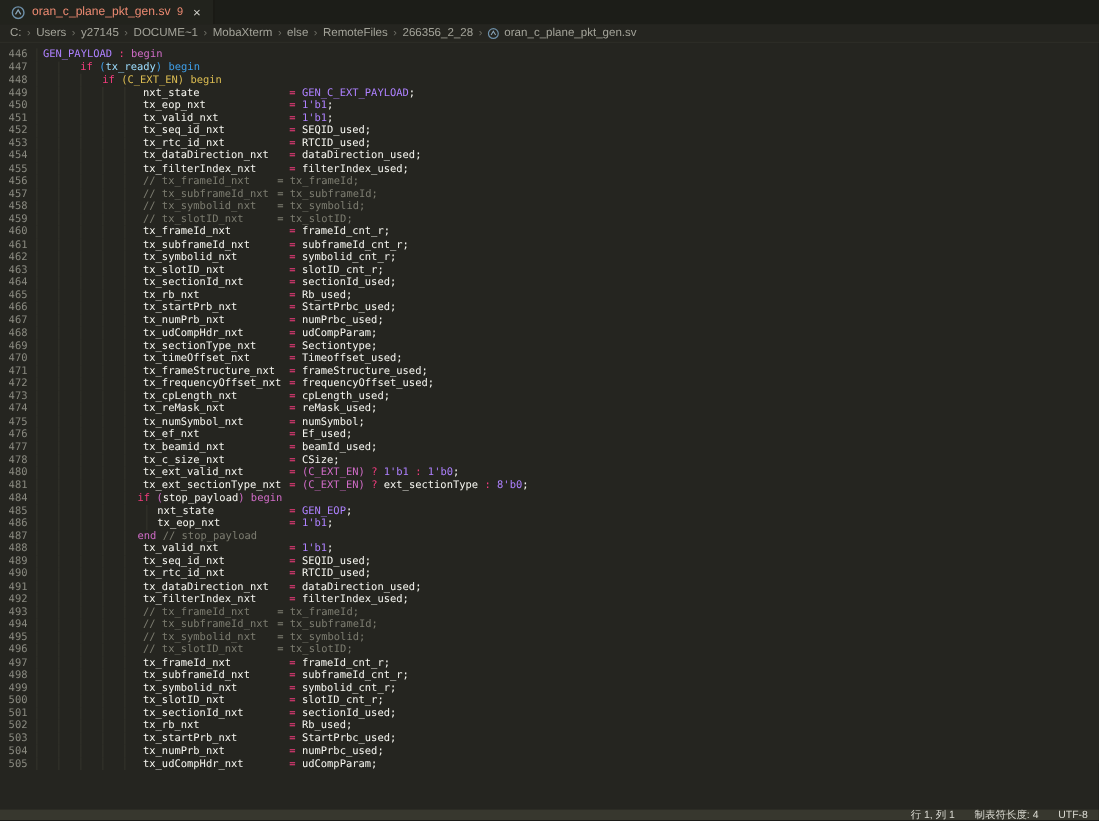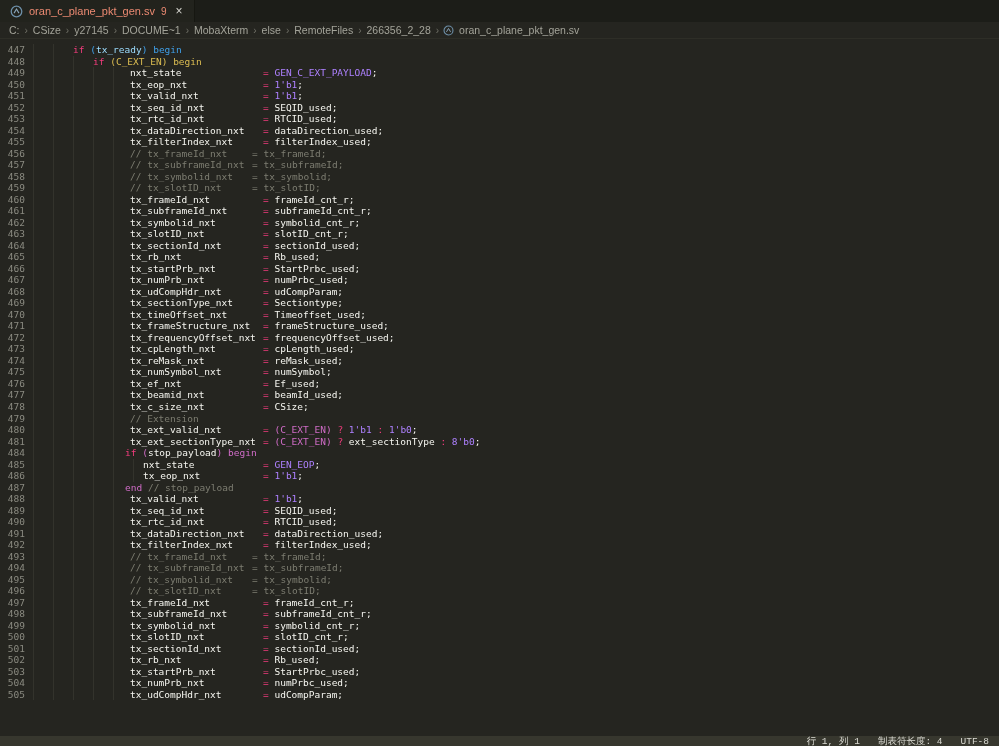--- a/index.html
+++ b/index.html
@@ -53,21 +53,21 @@
   .g2{color:#d06cc7;}
   .g3{color:#3f9fe8;}
   .tb{color:#9cdcfe;}
   
   #statusbar{
     position:absolute;left:0;right:0;bottom:0;height:10px;
     background:#37372e;display:flex;align-items:flex-start;justify-content:flex-end;
     font-family:"Liberation Sans",sans-serif;font-size:9.5px;color:#dbdbd3;
     padding:0 10px;gap:18px;overflow:hidden;
   }
-  .status-item{line-height:11px;white-space:nowrap;cursor:pointer;font-family:Liberation Mono, monospace;}
+  .status-item{line-height:11px;white-space:nowrap;cursor:pointer;}
 </style>
 </head>
 <body>
 
 <div id="window">
 
   <div id="tabbar">
     <div class="tab">
       <svg class="file-icon" viewBox="0 0 16 16">
         <circle cx="8" cy="8" r="6.5" fill="none" stroke="#6d8fa8" stroke-width="1.6"></circle>
@@ -75,21 +75,21 @@
       </svg>
       <span class="tab-label">oran_c_plane_pkt_gen.sv</span>
       <span class="tab-badge">9</span>
       <span class="tab-close">×</span>
     </div>
   </div>
 
   <div id="breadcrumbs">
     <span class="crumb">C:</span>
       <span class="crumb-sep">›</span>
-    <span class="crumb">CSize</span>
+    <span class="crumb">Users</span>
       <span class="crumb-sep">›</span>
     <span class="crumb">y27145</span>
       <span class="crumb-sep">›</span>
     <span class="crumb">DOCUME~1</span>
       <span class="crumb-sep">›</span>
     <span class="crumb">MobaXterm</span>
       <span class="crumb-sep">›</span>
     <span class="crumb">else</span>
       <span class="crumb-sep">›</span>
     <span class="crumb">RemoteFiles</span>
@@ -98,20 +98,21 @@
       <span class="crumb-sep">›</span>
     <svg class="file-icon" viewBox="0 0 16 16">
       <circle cx="8" cy="8" r="6.5" fill="none" stroke="#6d8fa8" stroke-width="1.6"></circle>
       <path d="M5 10 L8 5 L11 10" fill="none" stroke="#8aa6ba" stroke-width="1.4"></path>
     </svg>
     <span class="crumb">oran_c_plane_pkt_gen.sv</span>
   </div>
 
   <div id="editor">
     <div id="code-area">
+        <div class="row"><span class="num">446</span><div class="content"><div class="guide" style="left: 0px;"></div><span class="seg" style="left: 6px;"><span class="c">GEN_PAYLOAD</span><span class="w"> </span><span class="k">:</span><span class="w"> </span><span class="g2">begin</span></span></div></div>
         <div class="row"><span class="num">447</span><div class="content"><div class="guide" style="left: 0px;"></div><div class="guide" style="left: 20px;"></div><span class="seg" style="left: 40px;"><span class="k">if</span><span class="w"> </span><span class="g3">(</span><span class="tb">tx_ready</span><span class="g3">)</span><span class="w"> </span><span class="g3">begin</span></span></div></div>
         <div class="row"><span class="num">448</span><div class="content"><div class="guide" style="left: 0px;"></div><div class="guide" style="left: 20px;"></div><div class="guide" style="left: 40px;"></div><span class="seg" style="left: 60px;"><span class="k">if</span><span class="w"> </span><span class="g1">(C_EXT_EN)</span><span class="w"> </span><span class="g1">begin</span></span></div></div>
         <div class="row"><span class="num">449</span><div class="content"><div class="guide" style="left: 0px;"></div><div class="guide" style="left: 20px;"></div><div class="guide" style="left: 40px;"></div><div class="guide" style="left: 60px;"></div><div class="guide" style="left: 80px;"></div><span class="seg" style="left: 97px;"><span class="w">nxt_state</span></span><span class="seg" style="left: 230px;"><span class="k">= </span><span class="c">GEN_C_EXT_PAYLOAD</span><span class="w">;</span></span></div></div>
         <div class="row"><span class="num">450</span><div class="content"><div class="guide" style="left: 0px;"></div><div class="guide" style="left: 20px;"></div><div class="guide" style="left: 40px;"></div><div class="guide" style="left: 60px;"></div><div class="guide" style="left: 80px;"></div><span class="seg" style="left: 97px;"><span class="w">tx_eop_nxt</span></span><span class="seg" style="left: 230px;"><span class="k">= </span><span class="c">1'b1</span><span class="w">;</span></span></div></div>
         <div class="row"><span class="num">451</span><div class="content"><div class="guide" style="left: 0px;"></div><div class="guide" style="left: 20px;"></div><div class="guide" style="left: 40px;"></div><div class="guide" style="left: 60px;"></div><div class="guide" style="left: 80px;"></div><span class="seg" style="left: 97px;"><span class="w">tx_valid_nxt</span></span><span class="seg" style="left: 230px;"><span class="k">= </span><span class="c">1'b1</span><span class="w">;</span></span></div></div>
         <div class="row"><span class="num">452</span><div class="content"><div class="guide" style="left: 0px;"></div><div class="guide" style="left: 20px;"></div><div class="guide" style="left: 40px;"></div><div class="guide" style="left: 60px;"></div><div class="guide" style="left: 80px;"></div><span class="seg" style="left: 97px;"><span class="w">tx_seq_id_nxt</span></span><span class="seg" style="left: 230px;"><span class="k">= </span><span class="w">SEQID_used;</span></span></div></div>
         <div class="row"><span class="num">453</span><div class="content"><div class="guide" style="left: 0px;"></div><div class="guide" style="left: 20px;"></div><div class="guide" style="left: 40px;"></div><div class="guide" style="left: 60px;"></div><div class="guide" style="left: 80px;"></div><span class="seg" style="left: 97px;"><span class="w">tx_rtc_id_nxt</span></span><span class="seg" style="left: 230px;"><span class="k">= </span><span class="w">RTCID_used;</span></span></div></div>
         <div class="row"><span class="num">454</span><div class="content"><div class="guide" style="left: 0px;"></div><div class="guide" style="left: 20px;"></div><div class="guide" style="left: 40px;"></div><div class="guide" style="left: 60px;"></div><div class="guide" style="left: 80px;"></div><span class="seg" style="left: 97px;"><span class="w">tx_dataDirection_nxt</span></span><span class="seg" style="left: 230px;"><span class="k">= </span><span class="w">dataDirection_used;</span></span></div></div>
         <div class="row"><span class="num">455</span><div class="content"><div class="guide" style="left: 0px;"></div><div class="guide" style="left: 20px;"></div><div class="guide" style="left: 40px;"></div><div class="guide" style="left: 60px;"></div><div class="guide" style="left: 80px;"></div><span class="seg" style="left: 97px;"><span class="w">tx_filterIndex_nxt</span></span><span class="seg" style="left: 230px;"><span class="k">= </span><span class="w">filterIndex_used;</span></span></div></div>
         <div class="row"><span class="num">456</span><div class="content"><div class="guide" style="left: 0px;"></div><div class="guide" style="left: 20px;"></div><div class="guide" style="left: 40px;"></div><div class="guide" style="left: 60px;"></div><div class="guide" style="left: 80px;"></div><span class="seg" style="left: 97px;"><span class="cm">// tx_frameId_nxt</span></span><span class="seg" style="left: 219px;"><span class="cm">= tx_frameId;</span></span></div></div>
@@ -130,21 +131,20 @@
         <div class="row"><span class="num">469</span><div class="content"><div class="guide" style="left: 0px;"></div><div class="guide" style="left: 20px;"></div><div class="guide" style="left: 40px;"></div><div class="guide" style="left: 60px;"></div><div class="guide" style="left: 80px;"></div><span class="seg" style="left: 97px;"><span class="w">tx_sectionType_nxt</span></span><span class="seg" style="left: 230px;"><span class="k">= </span><span class="w">Sectiontype;</span></span></div></div>
         <div class="row"><span class="num">470</span><div class="content"><div class="guide" style="left: 0px;"></div><div class="guide" style="left: 20px;"></div><div class="guide" style="left: 40px;"></div><div class="guide" style="left: 60px;"></div><div class="guide" style="left: 80px;"></div><span class="seg" style="left: 97px;"><span class="w">tx_timeOffset_nxt</span></span><span class="seg" style="left: 230px;"><span class="k">= </span><span class="w">Timeoffset_used;</span></span></div></div>
         <div class="row"><span class="num">471</span><div class="content"><div class="guide" style="left: 0px;"></div><div class="guide" style="left: 20px;"></div><div class="guide" style="left: 40px;"></div><div class="guide" style="left: 60px;"></div><div class="guide" style="left: 80px;"></div><span class="seg" style="left: 97px;"><span class="w">tx_frameStructure_nxt</span></span><span class="seg" style="left: 230px;"><span class="k">= </span><span class="w">frameStructure_used;</span></span></div></div>
         <div class="row"><span class="num">472</span><div class="content"><div class="guide" style="left: 0px;"></div><div class="guide" style="left: 20px;"></div><div class="guide" style="left: 40px;"></div><div class="guide" style="left: 60px;"></div><div class="guide" style="left: 80px;"></div><span class="seg" style="left: 97px;"><span class="w">tx_frequencyOffset_nxt</span></span><span class="seg" style="left: 230px;"><span class="k">= </span><span class="w">frequencyOffset_used;</span></span></div></div>
         <div class="row"><span class="num">473</span><div class="content"><div class="guide" style="left: 0px;"></div><div class="guide" style="left: 20px;"></div><div class="guide" style="left: 40px;"></div><div class="guide" style="left: 60px;"></div><div class="guide" style="left: 80px;"></div><span class="seg" style="left: 97px;"><span class="w">tx_cpLength_nxt</span></span><span class="seg" style="left: 230px;"><span class="k">= </span><span class="w">cpLength_used;</span></span></div></div>
         <div class="row"><span class="num">474</span><div class="content"><div class="guide" style="left: 0px;"></div><div class="guide" style="left: 20px;"></div><div class="guide" style="left: 40px;"></div><div class="guide" style="left: 60px;"></div><div class="guide" style="left: 80px;"></div><span class="seg" style="left: 97px;"><span class="w">tx_reMask_nxt</span></span><span class="seg" style="left: 230px;"><span class="k">= </span><span class="w">reMask_used;</span></span></div></div>
         <div class="row"><span class="num">475</span><div class="content"><div class="guide" style="left: 0px;"></div><div class="guide" style="left: 20px;"></div><div class="guide" style="left: 40px;"></div><div class="guide" style="left: 60px;"></div><div class="guide" style="left: 80px;"></div><span class="seg" style="left: 97px;"><span class="w">tx_numSymbol_nxt</span></span><span class="seg" style="left: 230px;"><span class="k">= </span><span class="w">numSymbol;</span></span></div></div>
         <div class="row"><span class="num">476</span><div class="content"><div class="guide" style="left: 0px;"></div><div class="guide" style="left: 20px;"></div><div class="guide" style="left: 40px;"></div><div class="guide" style="left: 60px;"></div><div class="guide" style="left: 80px;"></div><span class="seg" style="left: 97px;"><span class="w">tx_ef_nxt</span></span><span class="seg" style="left: 230px;"><span class="k">= </span><span class="w">Ef_used;</span></span></div></div>
         <div class="row"><span class="num">477</span><div class="content"><div class="guide" style="left: 0px;"></div><div class="guide" style="left: 20px;"></div><div class="guide" style="left: 40px;"></div><div class="guide" style="left: 60px;"></div><div class="guide" style="left: 80px;"></div><span class="seg" style="left: 97px;"><span class="w">tx_beamid_nxt</span></span><span class="seg" style="left: 230px;"><span class="k">= </span><span class="w">beamId_used;</span></span></div></div>
         <div class="row"><span class="num">478</span><div class="content"><div class="guide" style="left: 0px;"></div><div class="guide" style="left: 20px;"></div><div class="guide" style="left: 40px;"></div><div class="guide" style="left: 60px;"></div><div class="guide" style="left: 80px;"></div><span class="seg" style="left: 97px;"><span class="w">tx_c_size_nxt</span></span><span class="seg" style="left: 230px;"><span class="k">= </span><span class="w">CSize;</span></span></div></div>
-        <div class="row"><span class="num">479</span><div class="content"><div class="guide" style="left: 0px;"></div><div class="guide" style="left: 20px;"></div><div class="guide" style="left: 40px;"></div><div class="guide" style="left: 60px;"></div><div class="guide" style="left: 80px;"></div><span class="seg" style="left: 97px;"><span class="cm">// Extension</span></span></div></div>
         <div class="row"><span class="num">480</span><div class="content"><div class="guide" style="left: 0px;"></div><div class="guide" style="left: 20px;"></div><div class="guide" style="left: 40px;"></div><div class="guide" style="left: 60px;"></div><div class="guide" style="left: 80px;"></div><span class="seg" style="left: 97px;"><span class="w">tx_ext_valid_nxt</span></span><span class="seg" style="left: 230px;"><span class="k">= </span><span class="g2">(C_EXT_EN)</span><span class="w"> </span><span class="k">?</span><span class="w"> </span><span class="c">1'b1</span><span class="w"> </span><span class="k">:</span><span class="w"> </span><span class="c">1'b0</span><span class="w">;</span></span></div></div>
         <div class="row"><span class="num">481</span><div class="content"><div class="guide" style="left: 0px;"></div><div class="guide" style="left: 20px;"></div><div class="guide" style="left: 40px;"></div><div class="guide" style="left: 60px;"></div><div class="guide" style="left: 80px;"></div><span class="seg" style="left: 97px;"><span class="w">tx_ext_sectionType_nxt</span></span><span class="seg" style="left: 230px;"><span class="k">= </span><span class="g2">(C_EXT_EN)</span><span class="w"> </span><span class="k">?</span><span class="w"> </span><span class="w">ext_sectionType</span><span class="w"> </span><span class="k">:</span><span class="w"> </span><span class="c">8'b0</span><span class="w">;</span></span></div></div>
         <div class="row"><span class="num">484</span><div class="content"><div class="guide" style="left: 0px;"></div><div class="guide" style="left: 20px;"></div><div class="guide" style="left: 40px;"></div><div class="guide" style="left: 60px;"></div><div class="guide" style="left: 80px;"></div><span class="seg" style="left: 92px;"><span class="k">if</span><span class="w"> </span><span class="g2">(</span><span class="w">stop_payload</span><span class="g2">)</span><span class="w"> </span><span class="g2">begin</span></span></div></div>
         <div class="row"><span class="num">485</span><div class="content"><div class="guide" style="left: 0px;"></div><div class="guide" style="left: 20px;"></div><div class="guide" style="left: 40px;"></div><div class="guide" style="left: 60px;"></div><div class="guide" style="left: 80px;"></div><div class="guide" style="left: 100px;"></div><span class="seg" style="left: 110px;"><span class="w">nxt_state</span></span><span class="seg" style="left: 230px;"><span class="k">= </span><span class="c">GEN_EOP</span><span class="w">;</span></span></div></div>
         <div class="row"><span class="num">486</span><div class="content"><div class="guide" style="left: 0px;"></div><div class="guide" style="left: 20px;"></div><div class="guide" style="left: 40px;"></div><div class="guide" style="left: 60px;"></div><div class="guide" style="left: 80px;"></div><div class="guide" style="left: 100px;"></div><span class="seg" style="left: 110px;"><span class="w">tx_eop_nxt</span></span><span class="seg" style="left: 230px;"><span class="k">= </span><span class="c">1'b1</span><span class="w">;</span></span></div></div>
         <div class="row"><span class="num">487</span><div class="content"><div class="guide" style="left: 0px;"></div><div class="guide" style="left: 20px;"></div><div class="guide" style="left: 40px;"></div><div class="guide" style="left: 60px;"></div><div class="guide" style="left: 80px;"></div><span class="seg" style="left: 92px;"><span class="g2">end</span><span class="w"> </span><span class="cm">// stop_payload</span></span></div></div>
         <div class="row"><span class="num">488</span><div class="content"><div class="guide" style="left: 0px;"></div><div class="guide" style="left: 20px;"></div><div class="guide" style="left: 40px;"></div><div class="guide" style="left: 60px;"></div><div class="guide" style="left: 80px;"></div><span class="seg" style="left: 97px;"><span class="w">tx_valid_nxt</span></span><span class="seg" style="left: 230px;"><span class="k">= </span><span class="c">1'b1</span><span class="w">;</span></span></div></div>
         <div class="row"><span class="num">489</span><div class="content"><div class="guide" style="left: 0px;"></div><div class="guide" style="left: 20px;"></div><div class="guide" style="left: 40px;"></div><div class="guide" style="left: 60px;"></div><div class="guide" style="left: 80px;"></div><span class="seg" style="left: 97px;"><span class="w">tx_seq_id_nxt</span></span><span class="seg" style="left: 230px;"><span class="k">= </span><span class="w">SEQID_used;</span></span></div></div>
         <div class="row"><span class="num">490</span><div class="content"><div class="guide" style="left: 0px;"></div><div class="guide" style="left: 20px;"></div><div class="guide" style="left: 40px;"></div><div class="guide" style="left: 60px;"></div><div class="guide" style="left: 80px;"></div><span class="seg" style="left: 97px;"><span class="w">tx_rtc_id_nxt</span></span><span class="seg" style="left: 230px;"><span class="k">= </span><span class="w">RTCID_used;</span></span></div></div>
         <div class="row"><span class="num">491</span><div class="content"><div class="guide" style="left: 0px;"></div><div class="guide" style="left: 20px;"></div><div class="guide" style="left: 40px;"></div><div class="guide" style="left: 60px;"></div><div class="guide" style="left: 80px;"></div><span class="seg" style="left: 97px;"><span class="w">tx_dataDirection_nxt</span></span><span class="seg" style="left: 230px;"><span class="k">= </span><span class="w">dataDirection_used;</span></span></div></div>

